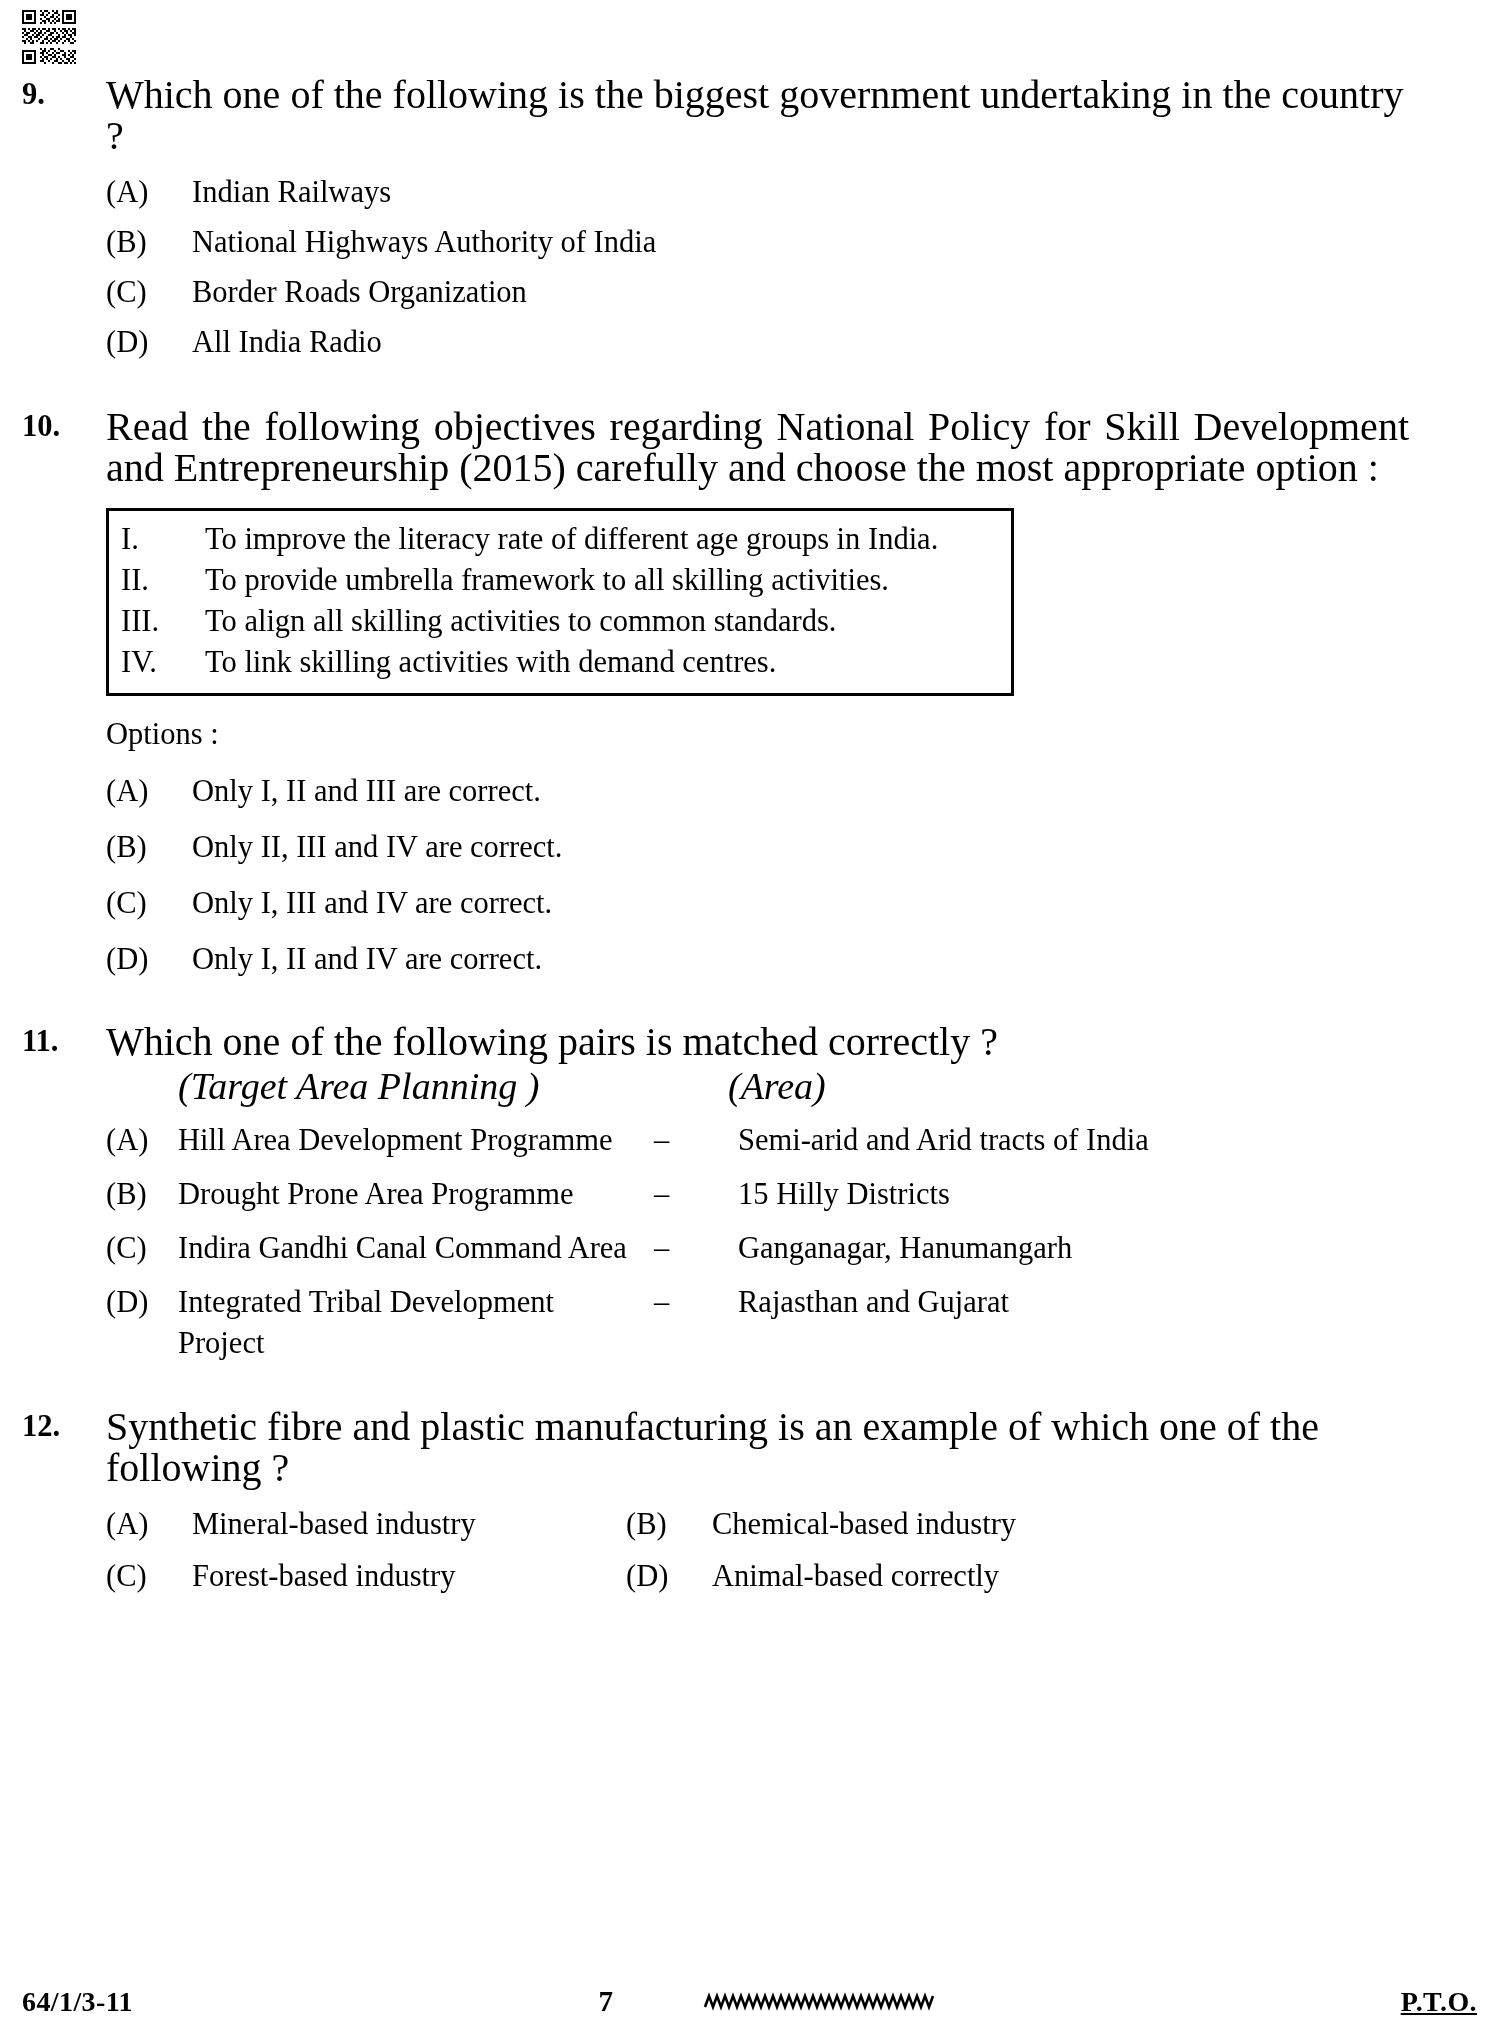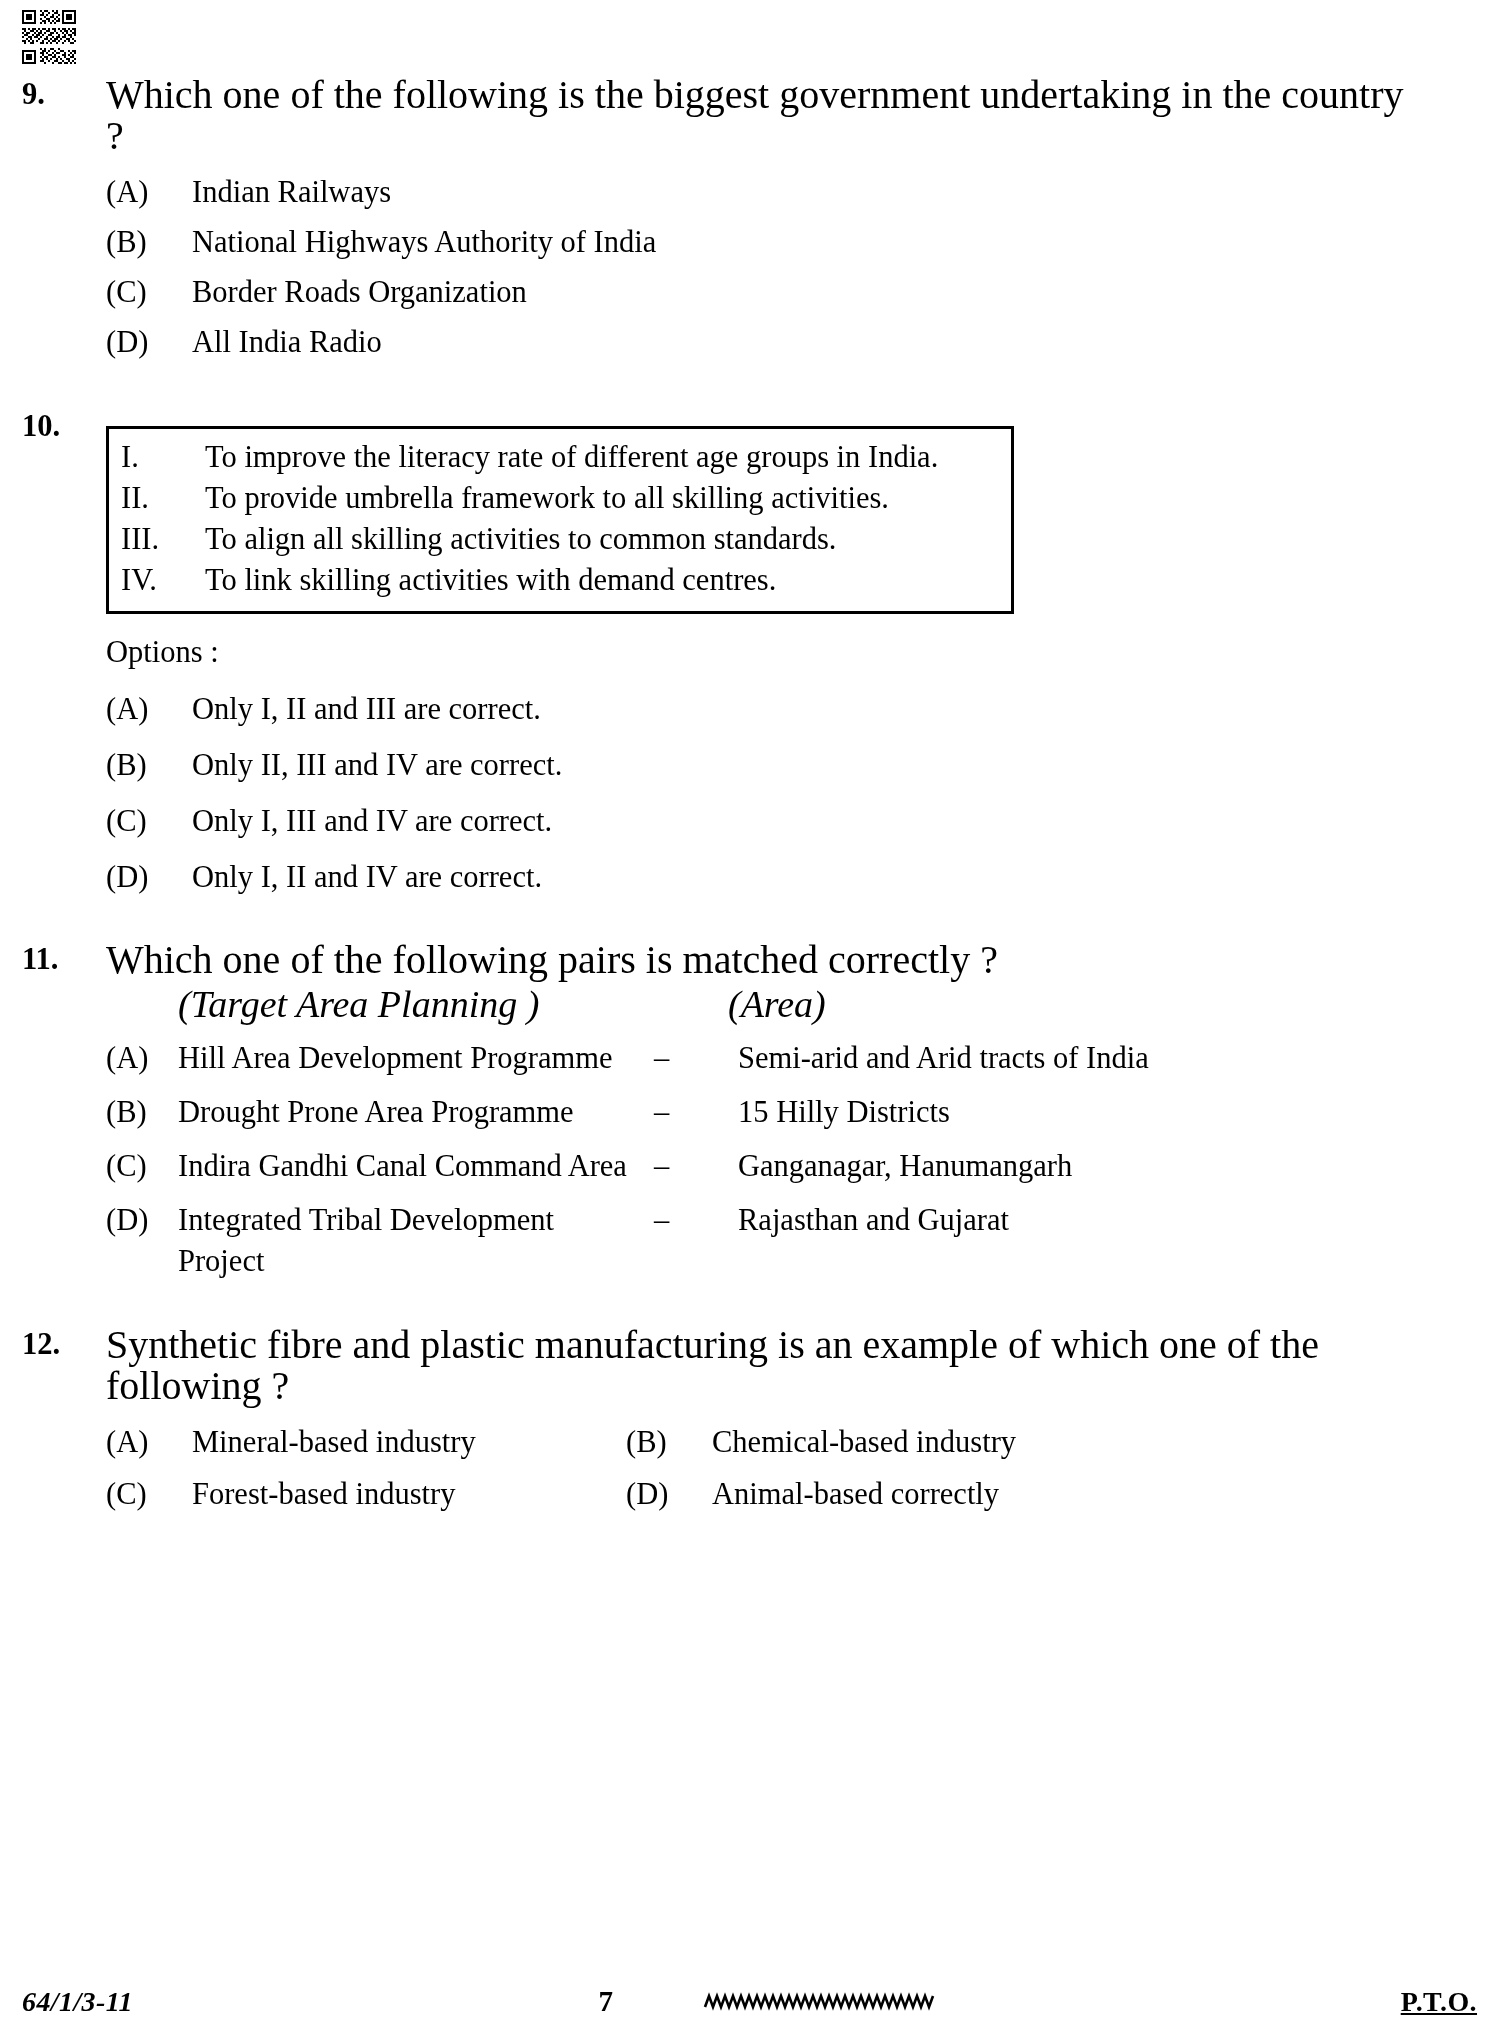--- a/index.html
+++ b/index.html
@@ -170,21 +170,20 @@
     padding: 0 28px 0 22px;
     box-sizing: border-box;
     display: flex;
     align-items: center;
     font-size: 28px;
   }
   .f-code {
     font-weight: bold;
     flex: 0 0 auto;
     letter-spacing: 0.4px;
-    font-style: italic;
   }
   .f-spacer-a { flex: 1 1 auto; }
   .f-page {
     font-weight: bold;
     flex: 0 0 auto;
     font-size: 29px;
   }
   .f-squiggle {
     flex: 0 0 auto;
     margin-left: 90px;
@@ -396,20 +395,21 @@
           </div>
         </div>
       </div>
     </div>
 
     <div class="gap-md"></div>
 
     <div class="q">
       <div class="q-num">10.</div>
       <div class="q-body">
+        <div class="q-stem justify">Read the following objectives regarding National Policy for Skill Development and Entrepreneurship (2015) carefully and choose the most appropriate option :</div>
 
         <div class="stmt-box">
           <div class="stmt-row">
             <div class="stmt-num">I.</div>
             <div class="stmt-txt">To improve the literacy rate of different age groups in India.</div>
           </div>
           <div class="stmt-row">
             <div class="stmt-num">II.</div>
             <div class="stmt-txt">To provide umbrella framework to all skilling activities.</div>
           </div>

